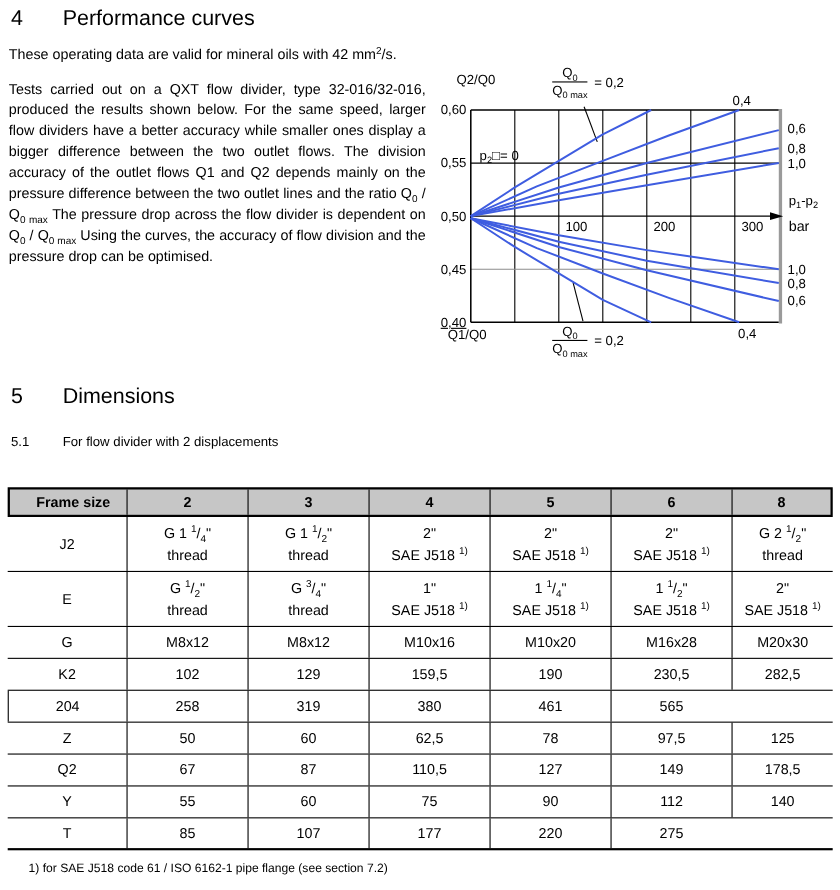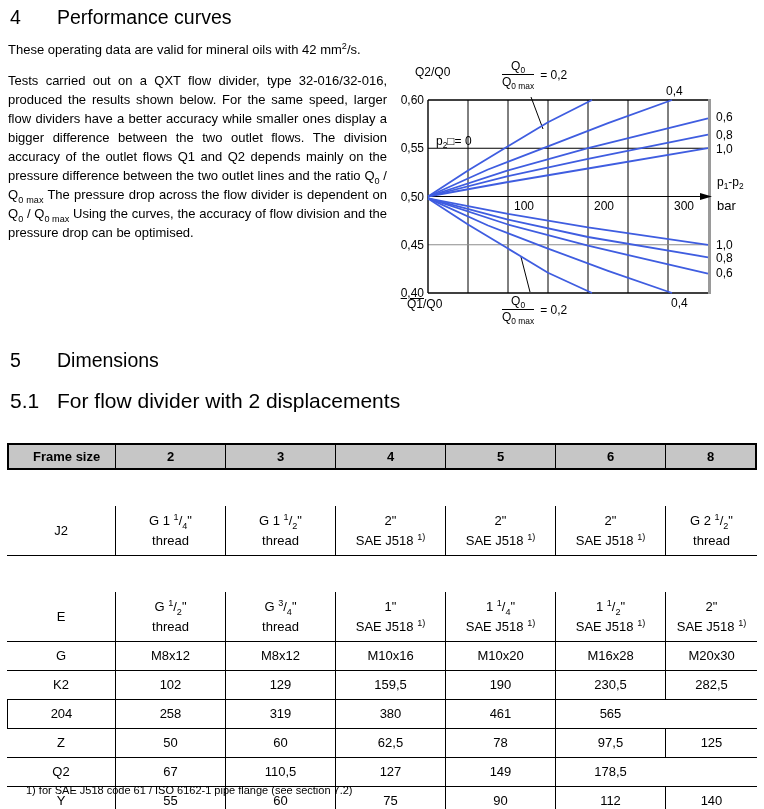--- a/index.html
+++ b/index.html
@@ -4,21 +4,21 @@
 <style>
   html,body{margin:0;padding:0;background:#fff;}
   .page{position:relative;width:764px;height:809px;background:#ffffff;
         font-family:"Liberation Sans",sans-serif;color:#000;overflow:hidden;}
 
   
   .h1{position:absolute;display:flex;font-size:19.5px;line-height:22px;}
   .h1 .num{width:47px;flex:none;}
   #sec4{left:10px;top:6px;}
   #sec5{left:10px;top:349px;}
-  #sec51{left:10px;top:390px;font-size:21px;}
+  #sec51{left:10px;top:390px;font-size:12px;}
 
   
   .para{position:absolute;left:8px;width:379px;font-size:13px;line-height:19px;}
   #para1{top:40px;}
   #para2{top:71px;text-align:justify;}
   .sup{font-size:70%;vertical-align:super;line-height:0;}
   .sub{font-size:70%;vertical-align:sub;line-height:0;}
 
   
   #chart{position:absolute;left:390px;top:52px;width:374px;height:296px;font-size:12px;}
@@ -32,21 +32,21 @@
   .frac-eq{margin-left:6px;}
 
   
   #dim-table{position:absolute;left:7px;top:443px;width:750px;font-size:13px;text-align:center;}
   .tbl-head{display:grid;grid-template-columns:106px 110px 110px 110px 110px 110px 1fr;
             background:#c6c6c6;border:2px solid #000;height:27px;font-weight:bold;box-sizing:border-box;}
   .tbl-hcell{border-left:1px solid #000;display:flex;align-items:center;justify-content:center;height:100%;box-sizing:border-box;}
   .tbl-hcell.first{border-left:none;justify-content:flex-start;padding-left:24px;}
   .tbl-row{display:grid;grid-template-columns:108px 110px 110px 110px 110px 110px 1fr;
            border-bottom:1px solid #000;box-sizing:border-box;}
-  .tbl-row.tall{height:50px;margin-top:36px;}
+  .tbl-row.tall{height:50px;}
   .tbl-row.std{height:29px;}
   .tbl-row.last{border-bottom-width:2px;}
   .tbl-cell{border-left:1px solid #000;display:flex;flex-direction:column;justify-content:center;height:100%;box-sizing:border-box;}
   .tbl-cell.label{border-left:none;}
   .tbl-line{line-height:20px;}
 
   .footnote{position:absolute;left:7px;top:784px;font-size:11px;margin-left:19px;}
 </style>
 </head>
 <body>
@@ -302,20 +302,23 @@
         </div>
       </div>
       <div class="tbl-row std">
         <div class="tbl-cell label">
           <div class="tbl-line">Q2</div>
         </div>
         <div class="tbl-cell">
           <div class="tbl-line"><span>67</span></div>
         </div>
         <div class="tbl-cell">
+          <div class="tbl-line"><span>87</span></div>
+        </div>
+        <div class="tbl-cell">
           <div class="tbl-line"><span>110,5</span></div>
         </div>
         <div class="tbl-cell">
           <div class="tbl-line"><span>127</span></div>
         </div>
         <div class="tbl-cell">
           <div class="tbl-line"><span>149</span></div>
         </div>
         <div class="tbl-cell">
           <div class="tbl-line"><span>178,5</span></div>

